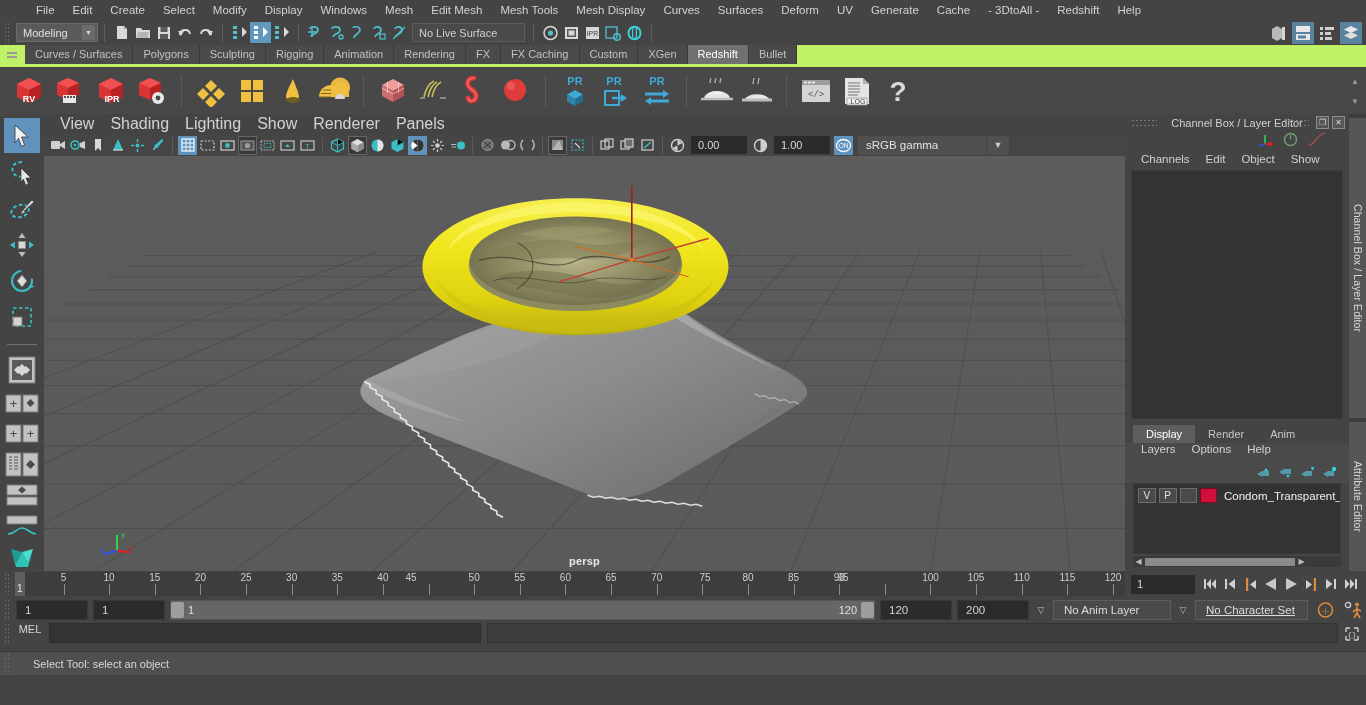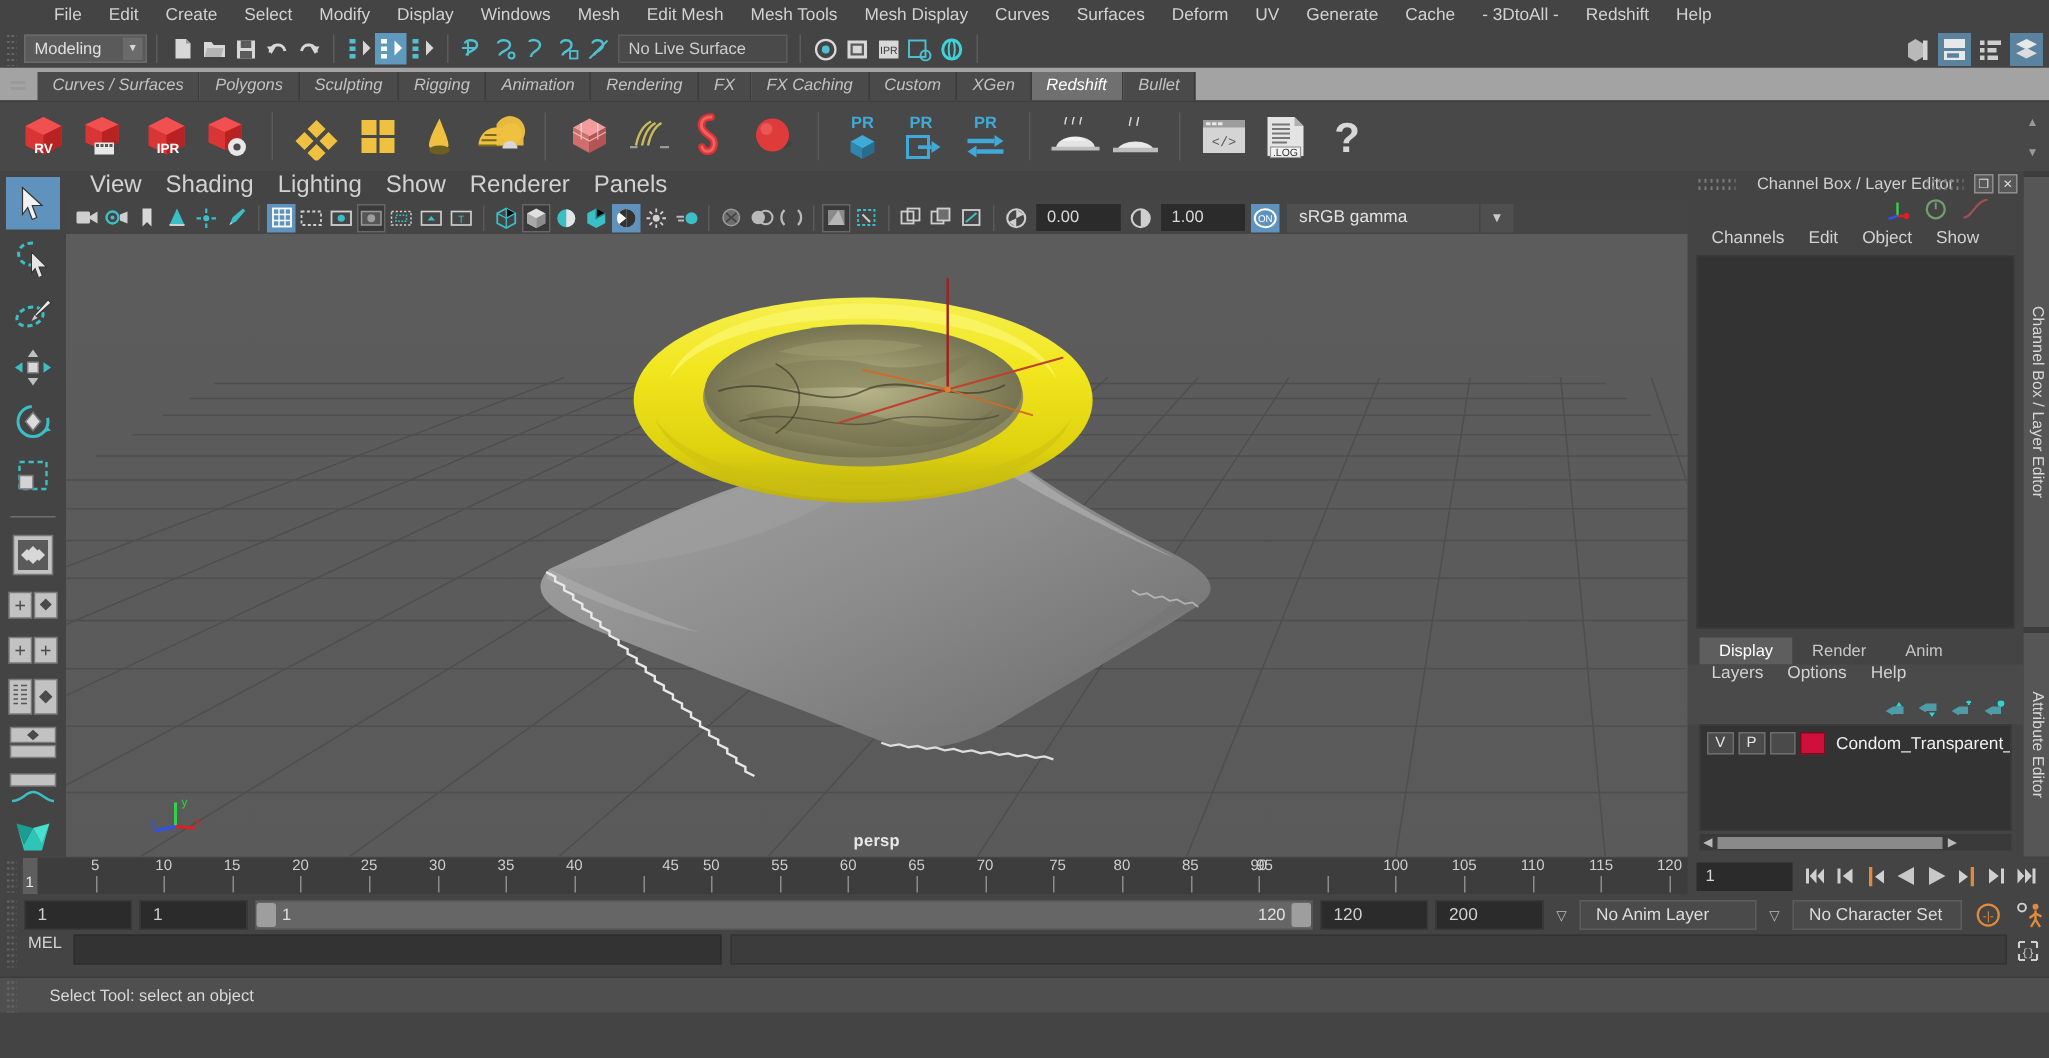--- a/index.html
+++ b/index.html
@@ -51,23 +51,22 @@
     width:113px; height:19px; background:#4a4a4a; border:1px solid #5d5d5d;
     display:flex; align-items:center; padding-left:6px; font-size:11px;
     color:#cfcfcf; margin:0 2px;
   }
   #statusline .right{ position:absolute; right:4px; display:flex; gap:2px; }
   .box-ico{ width:22px;height:22px;display:flex;align-items:center;justify-content:center;}
   .box-ico.blue{ background:#5a83a0; }
 
   
   #shelftabs{
-    height:22px; background:#a3a3a3; display:flex; align-items:flex-end;
+    height:22px; background:#bef264; display:flex; align-items:flex-start;
     padding-left:4px;
-    font-style:italic;
   }
   .hamb{
     width:16px;height:20px;display:flex;flex-direction:column;justify-content:center;
     align-items:center; gap:2px; margin-right:5px;
   }
   .hamb i{ display:block; width:10px;height:2px;background:#9a9a9a; }
   .shtab{
     height:19px; line-height:19px; padding:0 10px; font-size:11px; color:#c2c2c2;
     background:#4a4a4a; border-right:1px solid #3b3b3b; cursor:default;
     white-space:nowrap;
@@ -1226,21 +1225,21 @@
       <div class="tlab" style="left: 185.395px;">20</div>
       <div class="tick" style="left: 231.025px;"></div>
       <div class="tlab" style="left: 231.025px;">25</div>
       <div class="tick" style="left: 276.655px;"></div>
       <div class="tlab" style="left: 276.655px;">30</div>
       <div class="tick" style="left: 322.286px;"></div>
       <div class="tlab" style="left: 322.286px;">35</div>
       <div class="tick" style="left: 367.916px;"></div>
       <div class="tlab" style="left: 367.916px;">40</div>
       <div class="tick" style="left: 413.546px;"></div>
-      <div class="tlab" style="left: 432px;">45</div>
+      <div class="tlab" style="left: 396px;">45</div>
       <div class="tick" style="left: 459.176px;"></div>
       <div class="tlab" style="left: 459.176px;">50</div>
       <div class="tick" style="left: 504.807px;"></div>
       <div class="tlab" style="left: 504.807px;">55</div>
       <div class="tick" style="left: 550.437px;"></div>
       <div class="tlab" style="left: 550.437px;">60</div>
       <div class="tick" style="left: 596.067px;"></div>
       <div class="tlab" style="left: 596.067px;">65</div>
       <div class="tick" style="left: 641.697px;"></div>
       <div class="tlab" style="left: 641.697px;">70</div>
@@ -1339,21 +1338,21 @@
     <span>120</span>
   </div>
   <div class="rfield">
     <span>200</span>
   </div>
   <div class="ddarw">▽</div>
   <div class="selfield" style="width:118px;">
     <span>No Anim Layer</span>
   </div>
   <div class="ddarw">▽</div>
-  <div class="selfield" style="width:113px;">
+  <div class="selfield" style="width:113px;text-decoration:underline;">
     <span>No Character Set</span>
   </div>
   <div style="width:24px;display:flex;align-items:center;justify-content:center;">
     <svg width="19" height="18" viewBox="0 0 19 18">
         <circle cx="9.5" cy="9" r="7" fill="none" stroke="#e08a3c" stroke-width="1.5"></circle>
         <text x="9.5" y="12" font-size="8" text-anchor="middle" fill="#e08a3c" font-family="Liberation Sans">-|-</text>
       </svg>
   </div>
   <div style="width:24px;display:flex;align-items:center;justify-content:center;">
     <svg width="20" height="18" viewBox="0 0 20 18">

